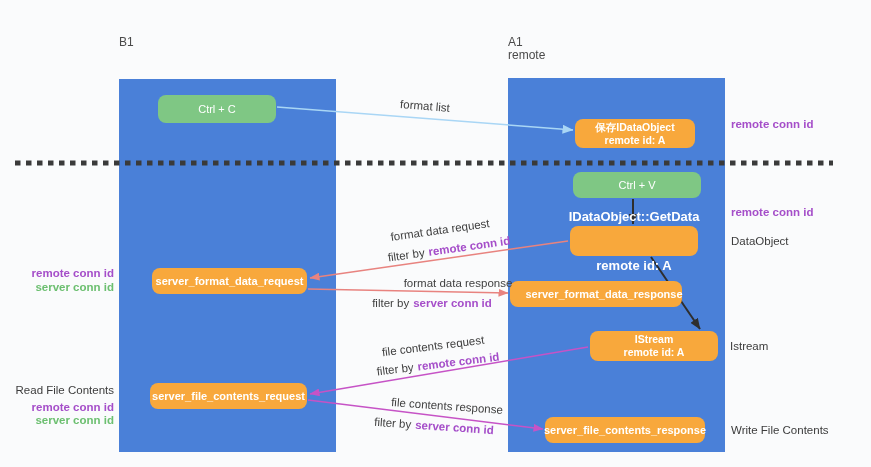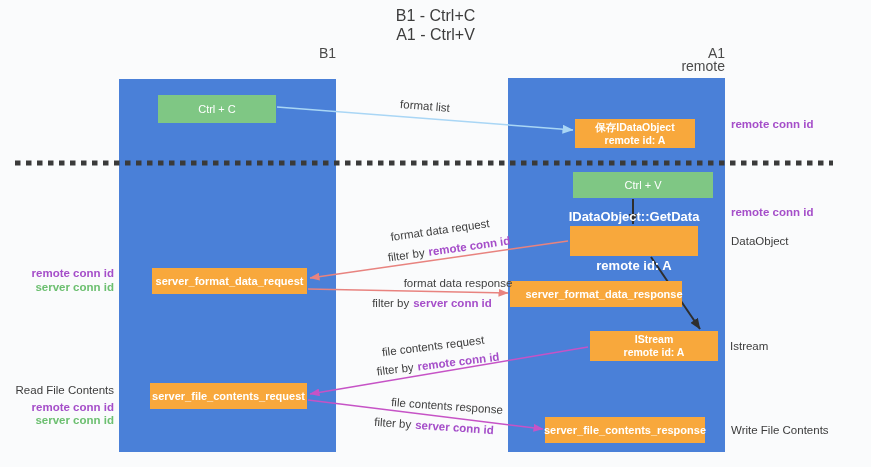--- a/index.html
+++ b/index.html
@@ -4,26 +4,26 @@
 <style>
   html,body { margin:0; padding:0; }
   .canvas {
     position:relative; width:871px; height:467px;
     background:#fafbfc; overflow:hidden;
     font-family:"Liberation Sans","DejaVu Sans",sans-serif;
     color:#3d3d3d;
   }
   .title { position:absolute; left:0; top:6px; width:871px; text-align:center;
            font-size:16px; line-height:19px; color:#3d3d3d; }
-  .colhead { position:absolute; top:47px; text-align:right; font-size:14px;
+  .colhead { position:absolute; top:36px; text-align:left; font-size:12px;
              line-height:13px; color:#4a4a4a; }
   .col { position:absolute; width:217px; background:var(--blue); }
   .box { position:absolute; display:flex; flex-direction:column; align-items:center;
          justify-content:center; color:#fff; font-size:11px; line-height:13px;
-         text-align:center; white-space:nowrap; }
+         text-align:center; white-space:nowrap;border-radius:8px; }
   .green  { background:var(--green); }
   .orange { background:var(--orange);font-weight:bold; }
   .lbl { position:absolute; font-size:11.5px; line-height:14px; color:#3c3c3c;
          white-space:nowrap; }
   .lbl.r { text-align:right; }
   .alabel { position:absolute; font-size:11.5px; color:#3f3f3f; white-space:nowrap;
             transform:translate(-50%,-50%) rotate(var(--r,0deg)); }
   .purple { color:var(--purple); font-weight:bold; }
   .greent { color:var(--greent); font-weight:bold; }
   .sp { margin-left:4px; }
@@ -36,24 +36,20 @@
   .m-blue   { fill:var(--ablue); }
   .m-black  { fill:var(--ablack); }
   .m-salmon { fill:var(--asalmon); }
   .m-mag    { fill:var(--amag); }
 </style>
 </head>
 <body>
 
 <div class="canvas">
 
-  <div class="title">
-    <div>B1 - Ctrl+C</div>
-    <div>A1 - Ctrl+V</div>
-  </div>
 
   <div class="colhead" style="left:119px;width:217px;">
     <div>B1</div>
   </div>
   <div class="colhead" style="left:508px;width:217px;">
     <div>A1</div>
     <div>remote</div>
   </div>
 
   <div class="col" style="left:119px;top:79px;height:373px;"></div>
@@ -84,21 +80,21 @@
     <path class="amag" d="M308,400 L543,429" marker-end="url(#mMag)"></path>
   </svg>
 
   <div class="box green" style="left:158px;top:95px;width:118px;height:28px;">
     <div>Ctrl + C</div>
   </div>
   <div class="box orange" style="left:575px;top:119px;width:120px;height:29px;font-size:10.5px;">
     <div>保存IDataObject</div>
     <div>remote id: A</div>
   </div>
-  <div class="box green" style="left:573px;top:172px;width:140px;height:26px;">
+  <div class="box green" style="left:573px;top:172px;width:128px;height:26px;">
     <div>Ctrl + V</div>
   </div>
   <div class="box orange" style="left:570px;top:226px;width:128px;height:30px;font-size:13px;gap:36px;">
     <div>IDataObject::GetData</div>
     <div>remote id: A</div>
   </div>
   <div class="box orange" style="left:152px;top:268px;width:155px;height:26px;">
     <div>server_format_data_request</div>
   </div>
   <div class="box orange" style="left:510px;top:281px;width:156px;height:26px;padding-left:16px;">

